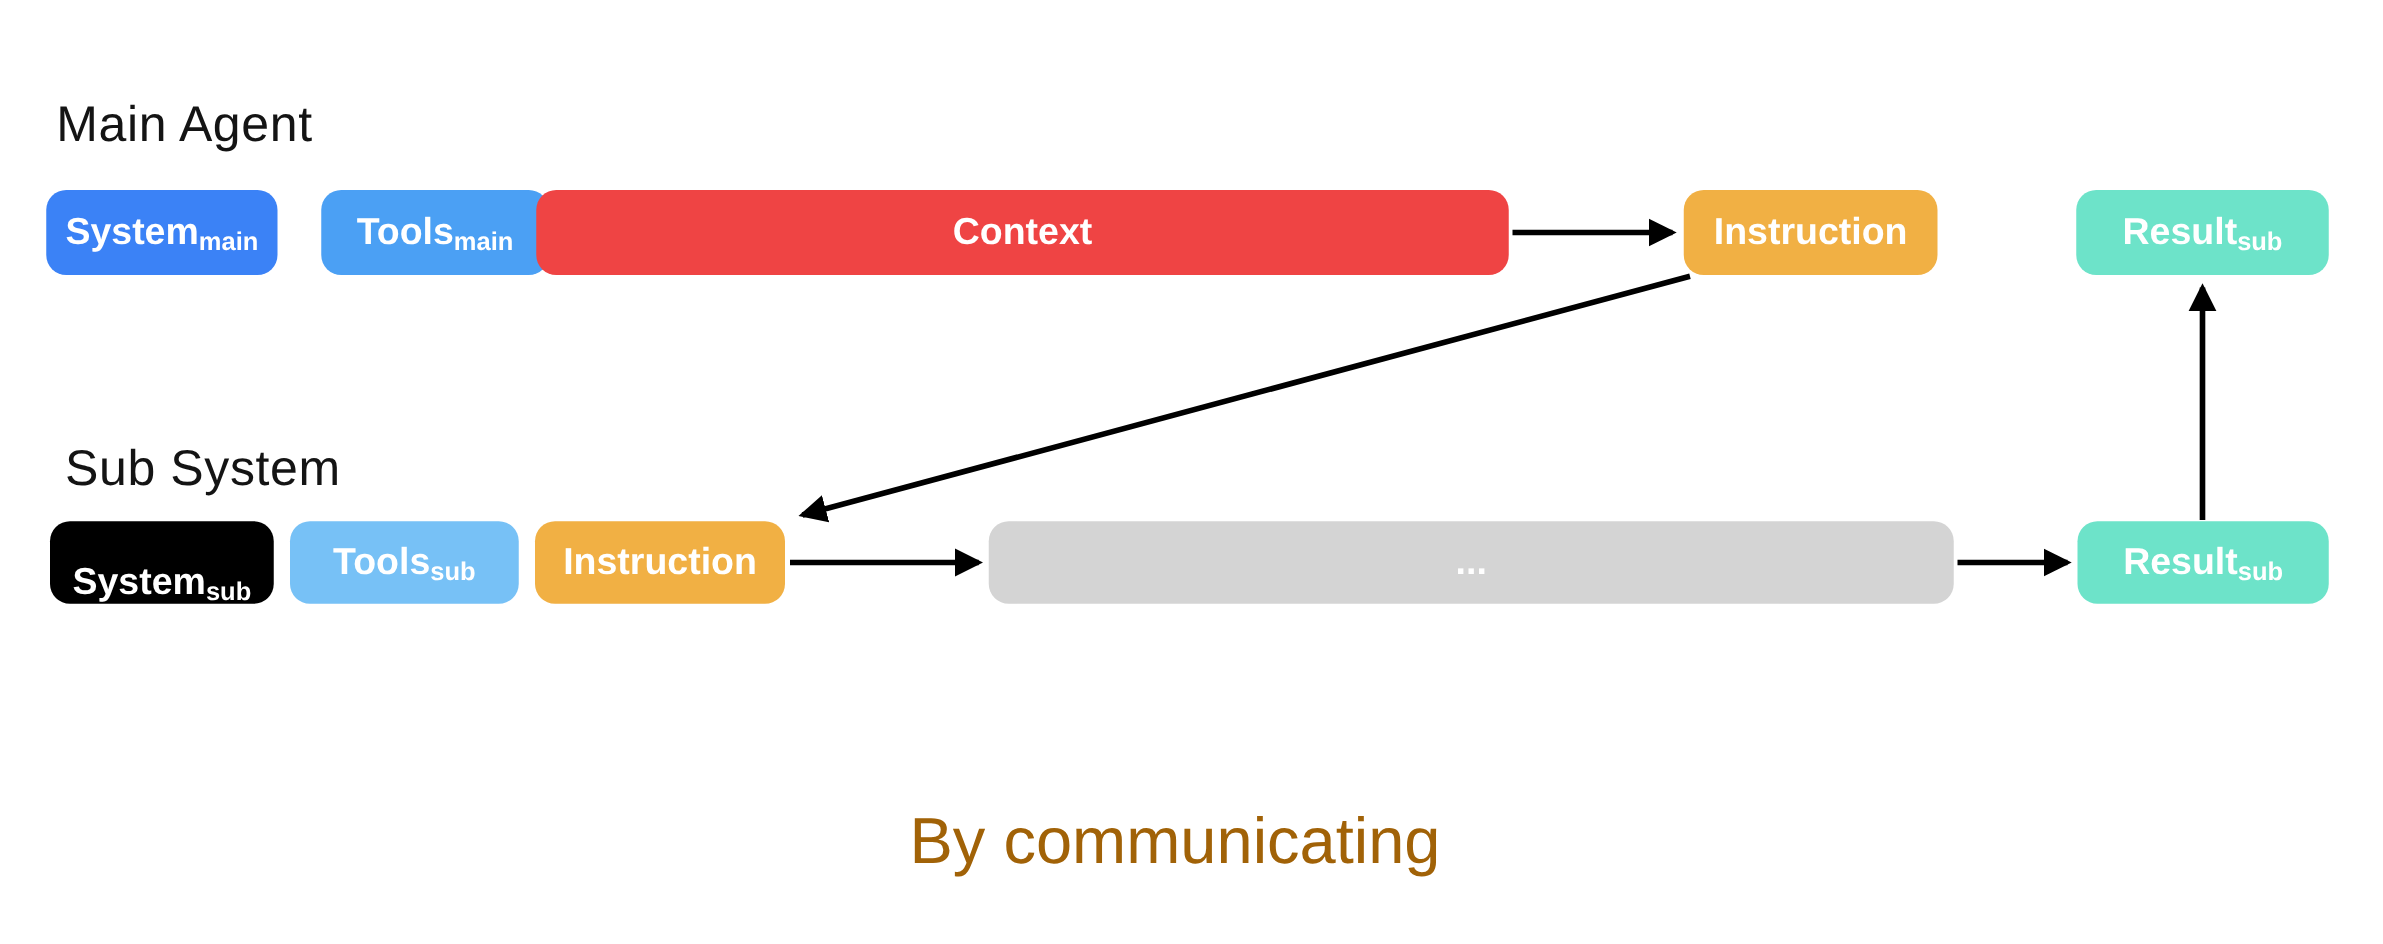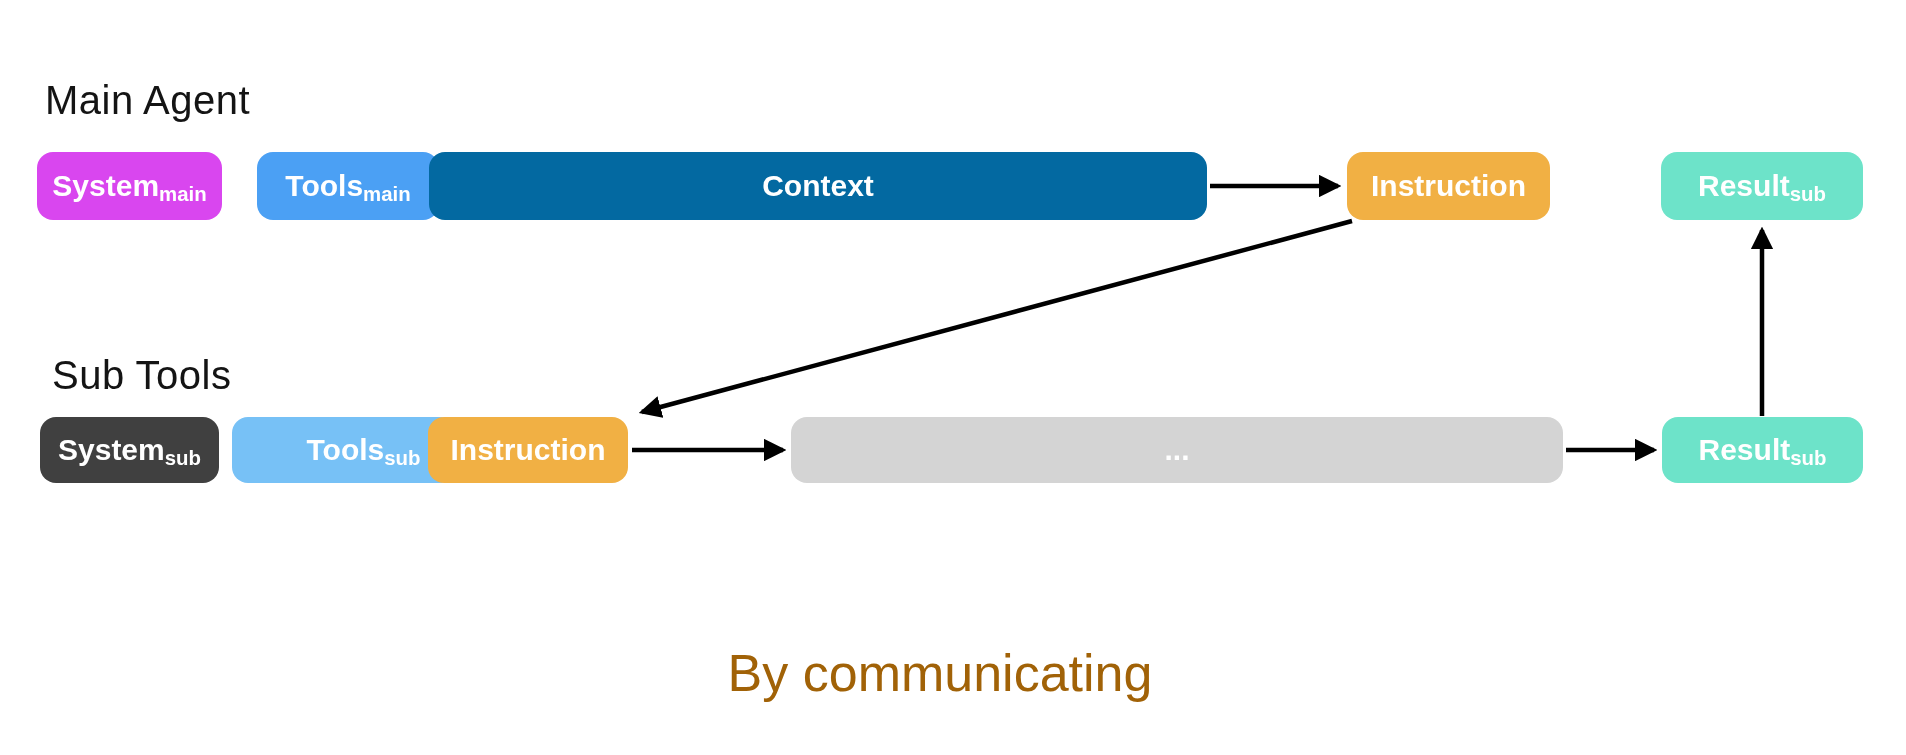--- a/index.html
+++ b/index.html
@@ -42,21 +42,21 @@
     line-height: 0;
   }
   
   .b-system-main      { left: 37px;   top: 152px; width: 185px; }
   .b-tools-main       { left: 233px;  top: 152px; width: 182px; margin-left: 24px; }
   .b-context          { left: 429px;  top: 152px; width: 778px; }
   .b-instruction-main { left: 1347px; top: 152px; width: 203px; }
   .b-result-main      { left: 1661px; top: 152px; width: 202px; }
   
   .b-system-sub       { left: 40px;   top: 417px; width: 179px; height: 66px; }
-  .b-tools-sub        { left: 232px;  top: 417px; width: 183px; height: 66px; padding-left: 40px; }
+  .b-tools-sub        { left: 232px;  top: 417px; width: 183px; height: 66px; }
   .b-instruction-sub  { left: 428px;  top: 417px; width: 200px; height: 66px; }
   .b-ellipsis         { left: 791px;  top: 417px; width: 772px; height: 66px; }
   .b-result-sub       { left: 1662px; top: 417px; width: 201px; height: 66px; }
 
   .caption {
     position: absolute;
     left: 0;
     top: 643px;
     width: 1880px;
     text-align: center;
@@ -70,43 +70,43 @@
     width: 1906px; height: 755px;
     pointer-events: none;
   }
 </style>
 </head>
 <body>
 
 <div class="canvas">
 
   <div class="row-label main">Main Agent</div>
-  <div class="row-label sub">Sub Tools</div>
+  <div class="row-label sub">Sub System</div>
 
-  <div class="box b-system-main" style="background-color: #d946ef;">
+  <div class="box b-system-main" style="background-color: #3b82f6;">
     <span><span>System</span><sub>main</sub></span>
   </div>
 
   <div class="box b-tools-main" style="background-color: rgb(75, 160, 244);">
     <span><span>Tools</span><sub>main</sub></span>
   </div>
 
-  <div class="box b-context" style="background-color: #0369a1;">
+  <div class="box b-context" style="background-color: #ef4444;">
     <span>Context</span>
   </div>
 
   <div class="box b-instruction-main" style="background-color: rgb(241, 176, 68);">
     <span>Instruction</span>
   </div>
 
   <div class="box b-result-main" style="background-color: rgb(109, 227, 201);">
     <span><span>Result</span><sub>sub</sub></span>
   </div>
 
-  <div class="box b-system-sub" style="background-color: #404040;">
+  <div class="box b-system-sub" style="background-color: #000000; align-items: flex-end;">
     <span><span>System</span><sub>sub</sub></span>
   </div>
 
   <div class="box b-tools-sub" style="background-color: rgb(119, 193, 246);">
     <span><span>Tools</span><sub>sub</sub></span>
   </div>
 
   <div class="box b-instruction-sub" style="background-color: rgb(241, 176, 68);">
     <span>Instruction</span>
   </div>

